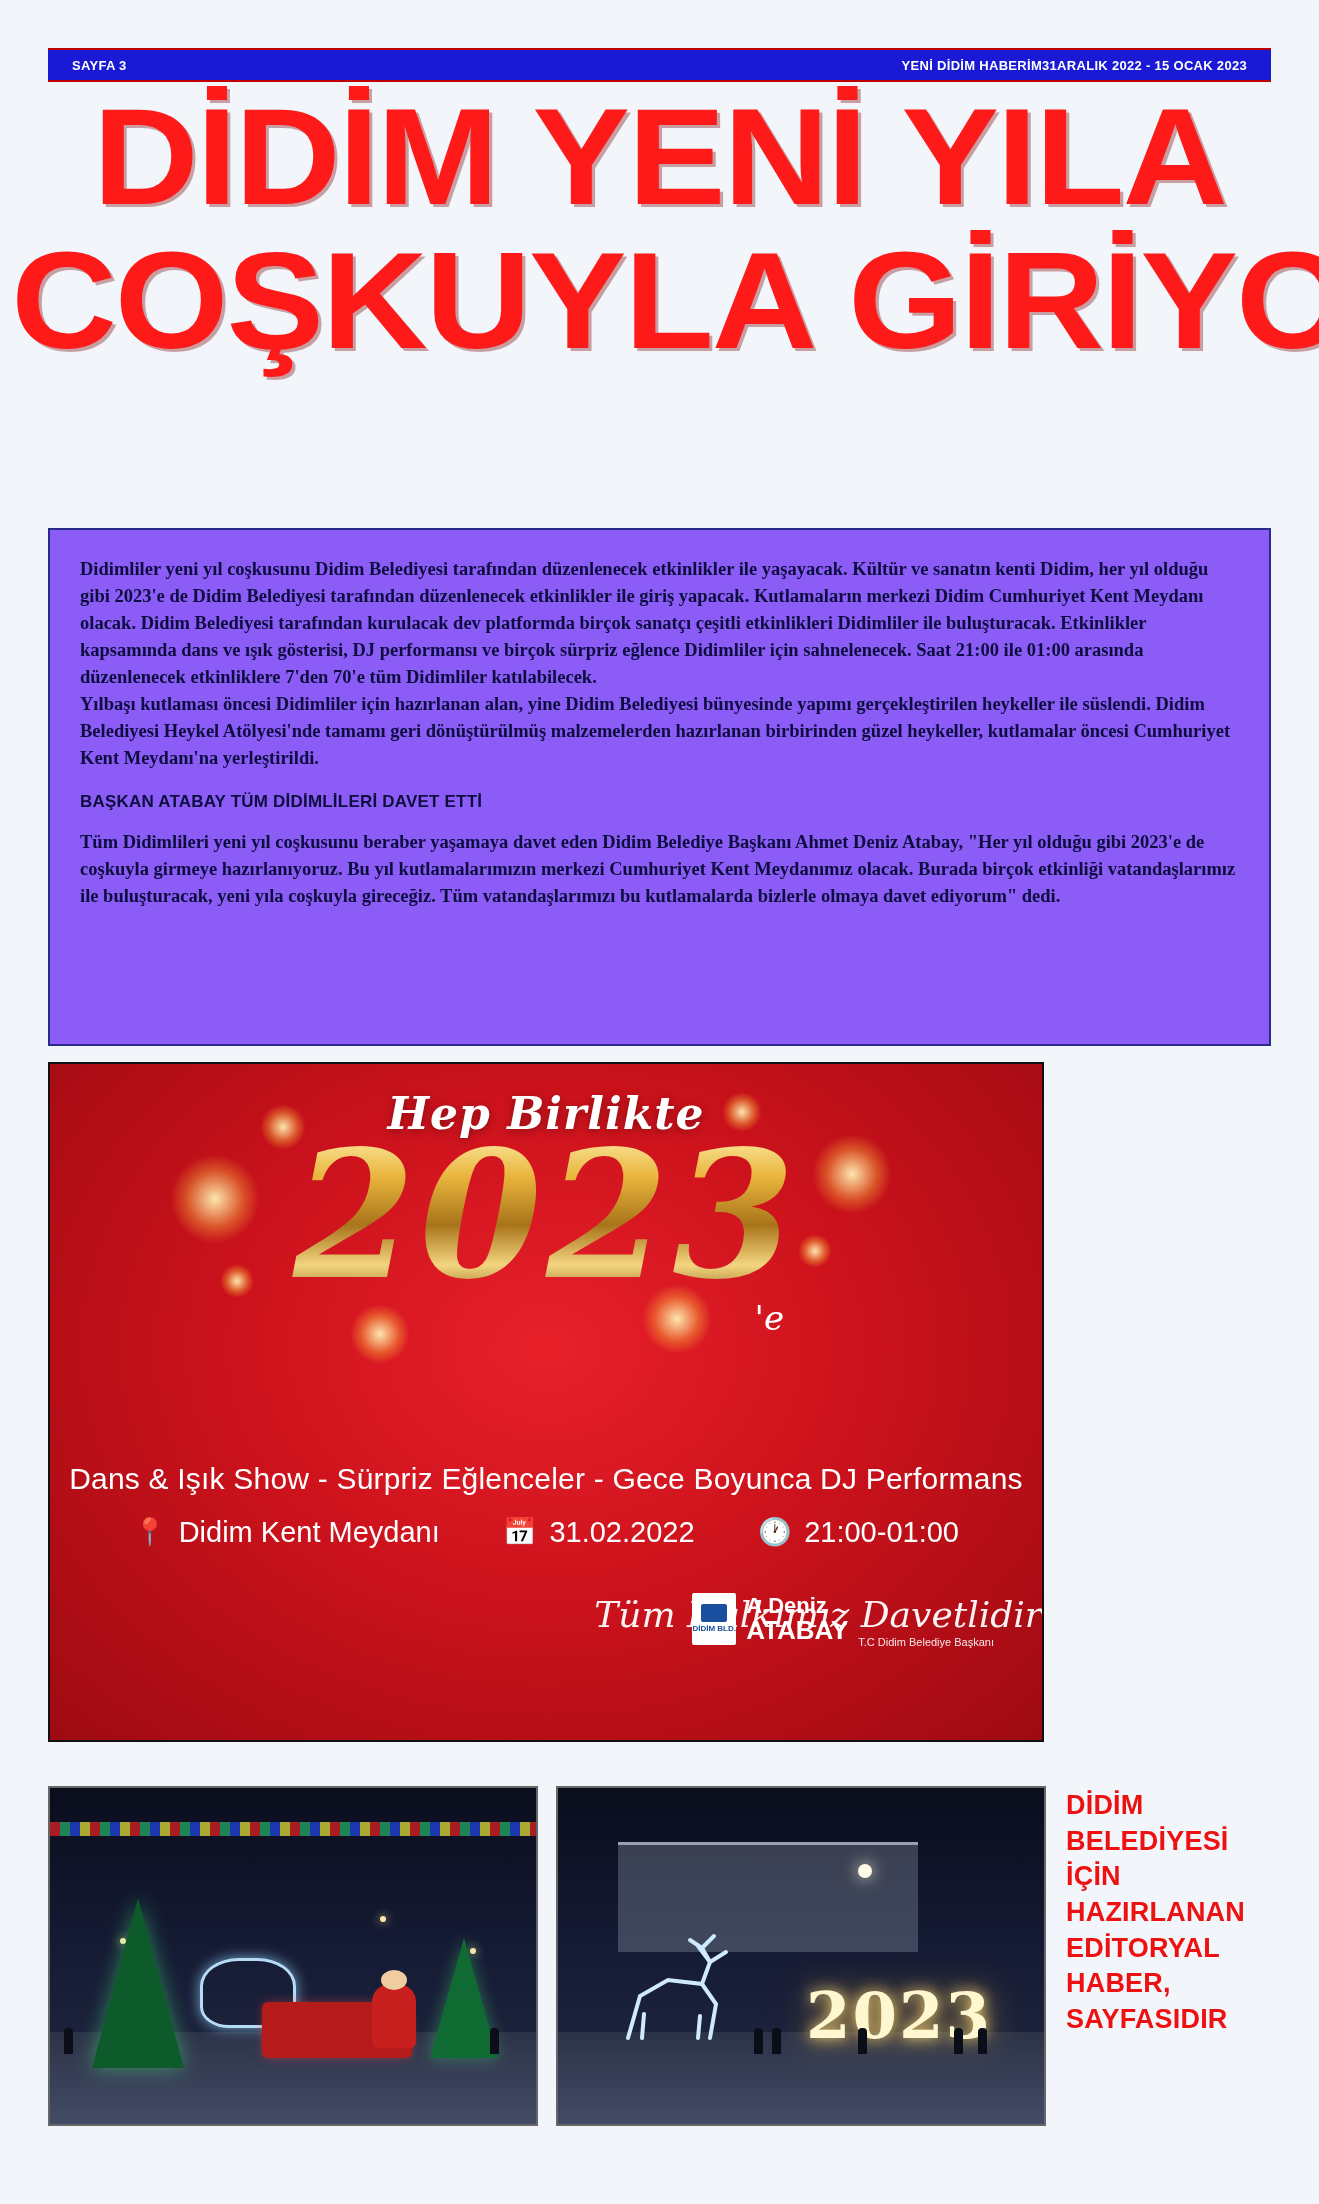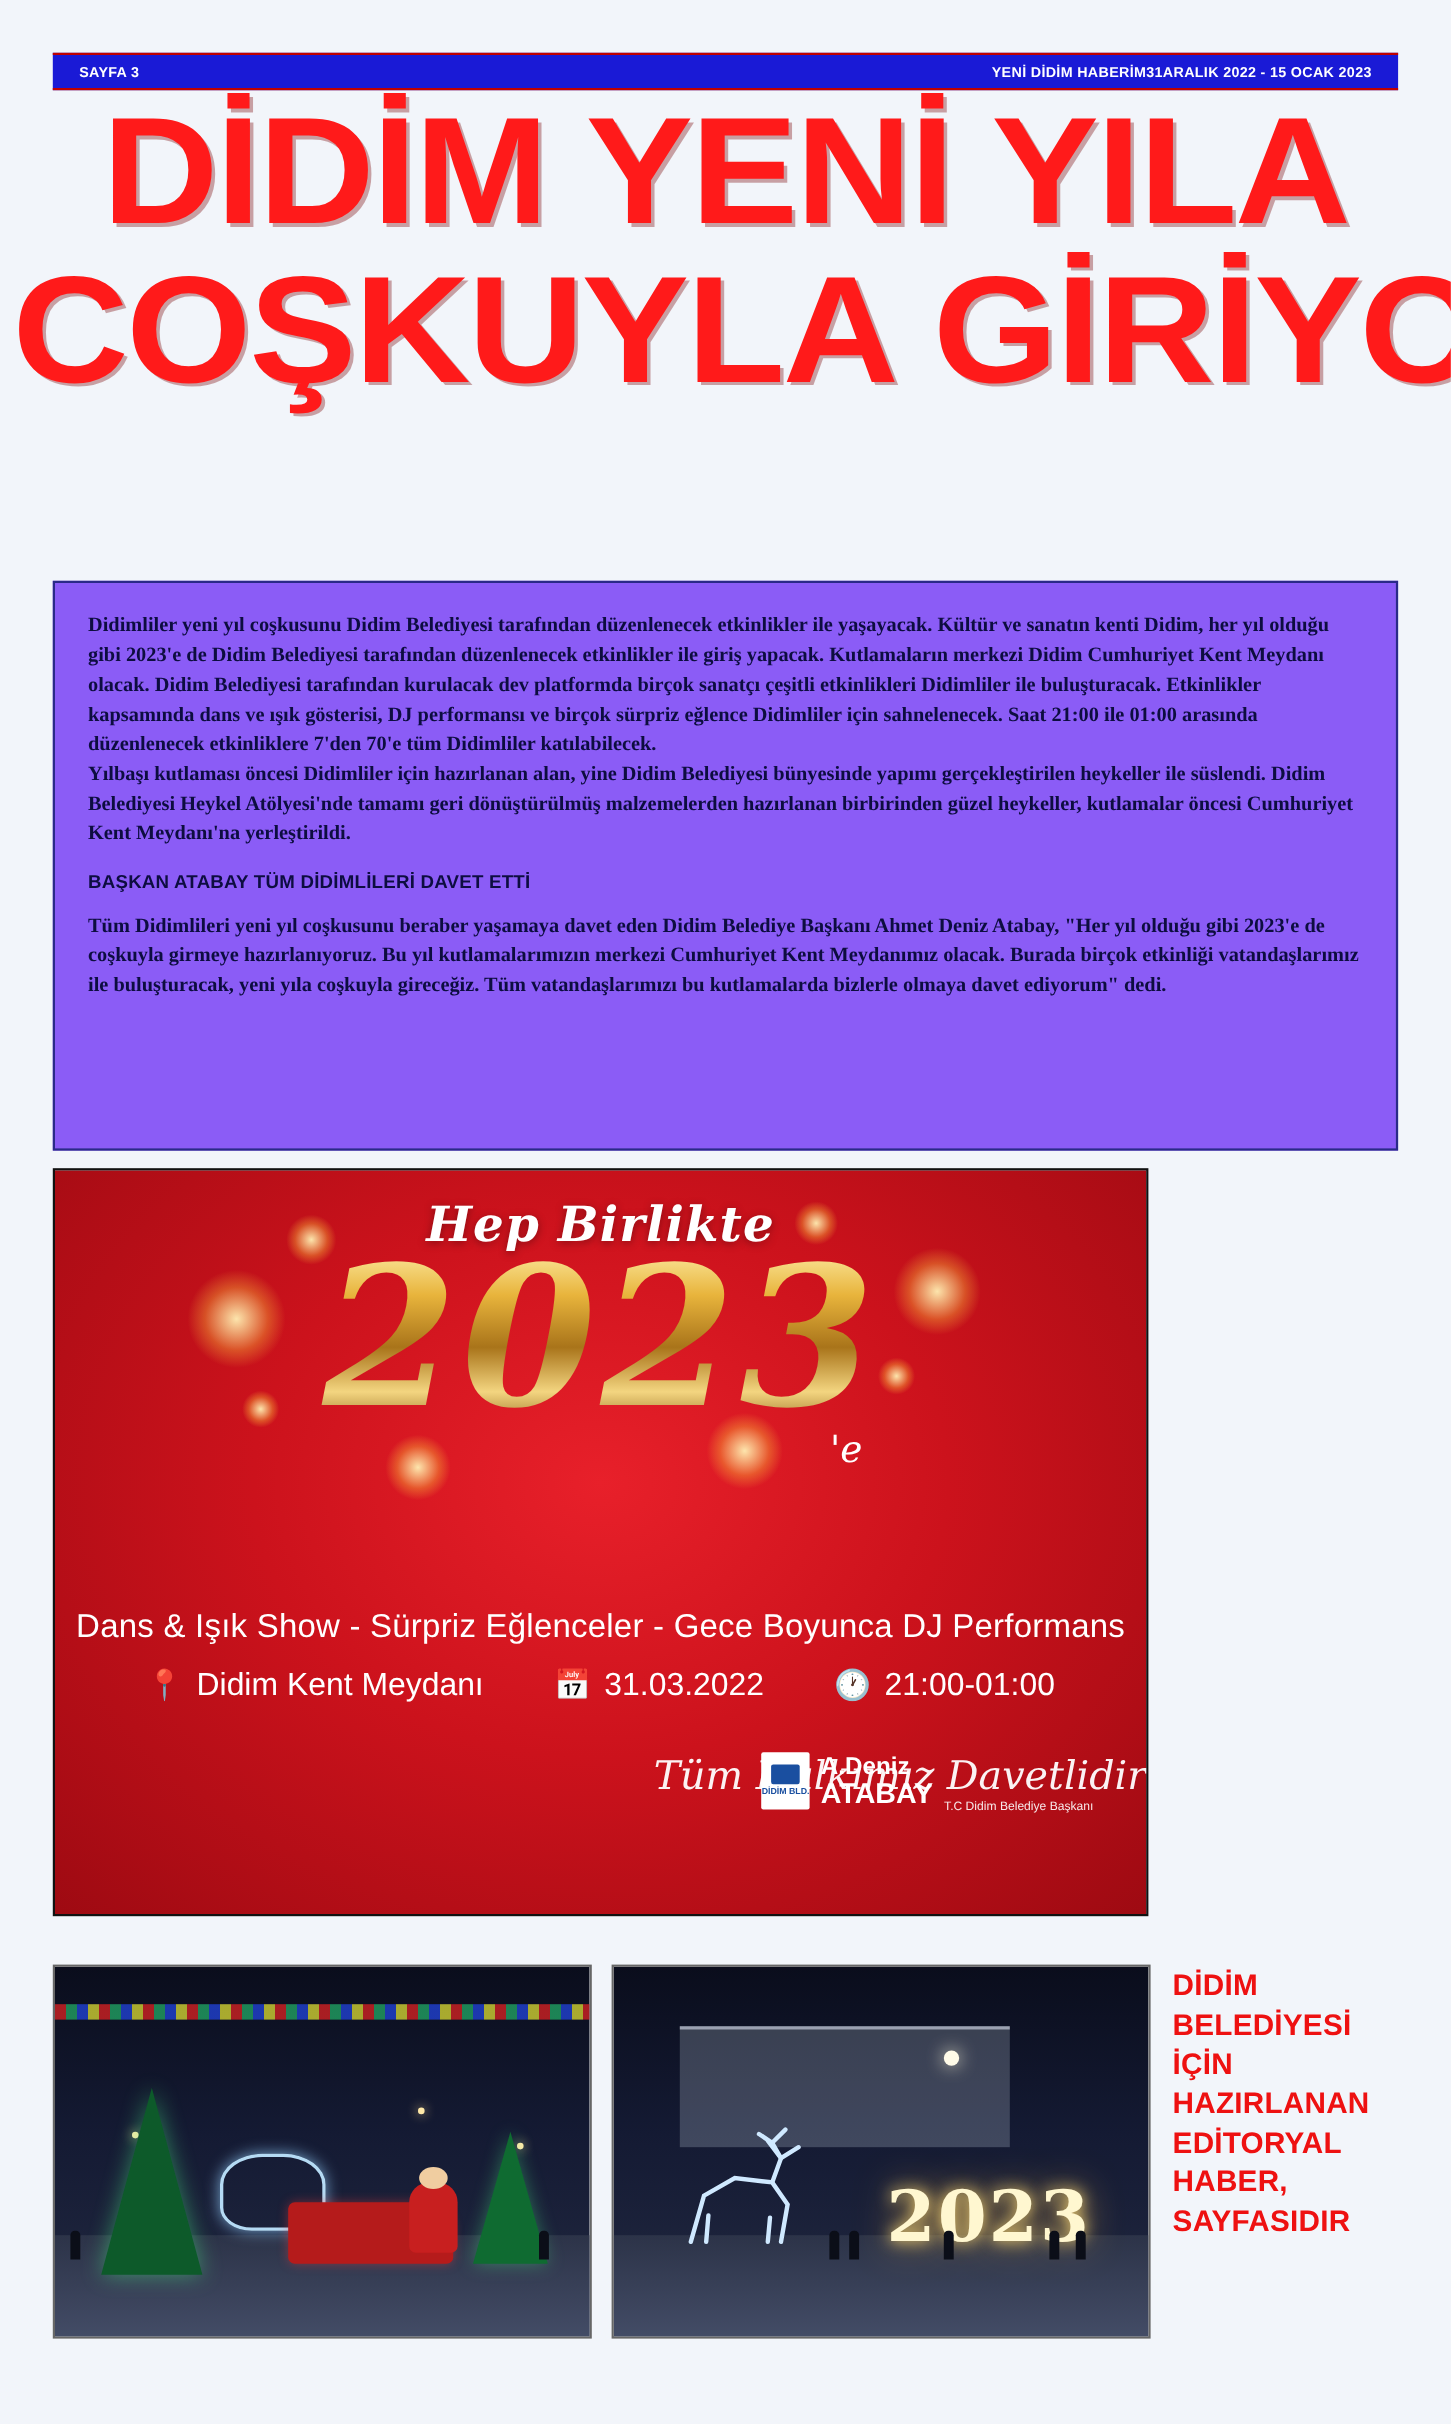--- a/index.html
+++ b/index.html
@@ -374,21 +374,21 @@
     <div class="year-e">'e</div>
     <div class="tagline">Dans &amp; Işık Show - Sürpriz Eğlenceler - Gece Boyunca DJ Performans</div>
 
     <div class="infoline">
       <div class="item">
         <span class="gl">📍</span>
         <span>Didim Kent Meydanı</span>
       </div>
       <div class="item">
         <span class="gl">📅</span>
-        <span>31.03.2022</span>
+        <span>31.02.2022</span>
       </div>
       <div class="item">
         <span class="gl">🕐</span>
         <span>21:00-01:00</span>
       </div>
     </div>
 
     <div class="davet">Tüm Halkımız Davetlidir</div>
 
     <div class="signature">

